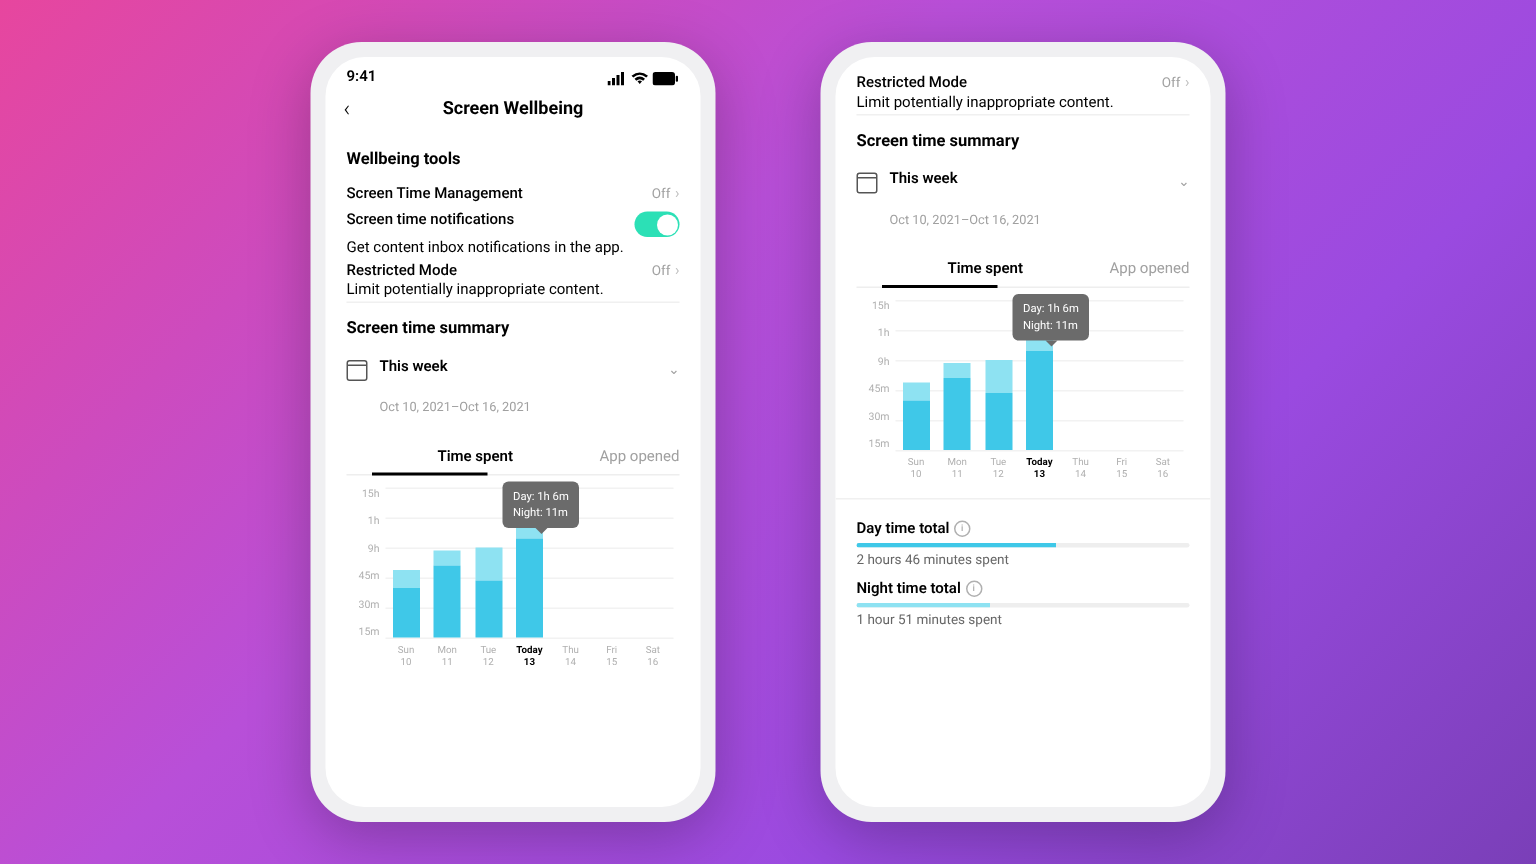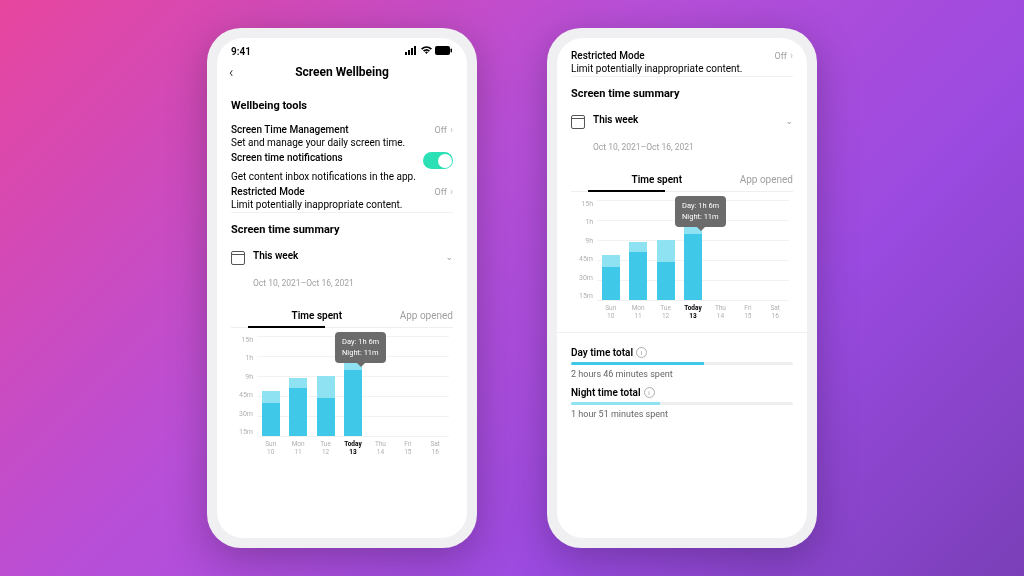--- a/index.html
+++ b/index.html
@@ -1,19 +1,19 @@
 <!DOCTYPE html>
 <html><head>
 <meta charset="utf-8">
 <style>
   html,body{margin:0;padding:0;width:1024px;height:576px;overflow:hidden;font-family:-apple-system,BlinkMacSystemFont,"Segoe UI",Roboto,Helvetica,Arial,sans-serif}
   .bg{width:1024px;height:576px;background:linear-gradient(135deg,#e7469e 0%,#b84fd8 40%,#9a4ae0 70%,#7a3fb8 100%);display:flex;justify-content:center;align-items:center;gap:70px}
   .phone{width:250px;height:500px;background:#f0f0f2;border-radius:34px;padding:10px;box-shadow:0 10px 40px rgba(0,0,0,0.25)}
   .screen{width:100%;height:100%;background:#fff;border-radius:26px;overflow:hidden;position:relative;font-size:10px;color:#000}
-  .statusbar{display:flex;justify-content:space-between;align-items:flex-start;padding:8px 14px 4px;font-weight:600;font-size:10px}
+  .statusbar{display:flex;justify-content:space-between;align-items:flex-end;padding:8px 14px 4px;font-weight:600;font-size:10px}
   .statusbar .icons{display:flex;gap:2px;align-items:center}
   .navbar{display:flex;align-items:center;justify-content:center;position:relative;padding:4px 12px 10px}
   .navbar .back{position:absolute;left:12px;font-size:15px;font-weight:300}
   .navbar .title{font-weight:700;font-size:12px}
   .content{padding:0 14px}
   .section-title{font-weight:700;font-size:11px;margin:10px 0 8px}
   .row{display:flex;justify-content:space-between;align-items:flex-start;padding:4px 0 2px}
   .row .lbl{font-size:10px;font-weight:500}
   .ctl{display:flex;align-items:flex-end;gap:3px;color:#a0a0a0;font-size:9px}
   .chev{color:#c0c0c0;font-size:10px}
@@ -93,21 +93,20 @@
       <div class="content">
         <div class="section-title">Wellbeing tools</div>
 
         <div class="row">
           <span class="lbl">Screen Time Management</span>
           <span class="ctl">
               <span>Off</span>
               <span class="chev">›</span>
             </span>
         </div>
-        <div class="sub">Set and manage your daily screen time.</div>
 
         <div class="row">
           <span class="lbl">Screen time notifications</span>
           <span class="toggle"></span>
         </div>
         <div class="sub">Get content inbox notifications in the app.</div>
 
         <div class="row">
           <span class="lbl">Restricted Mode</span>
           <span class="ctl">

